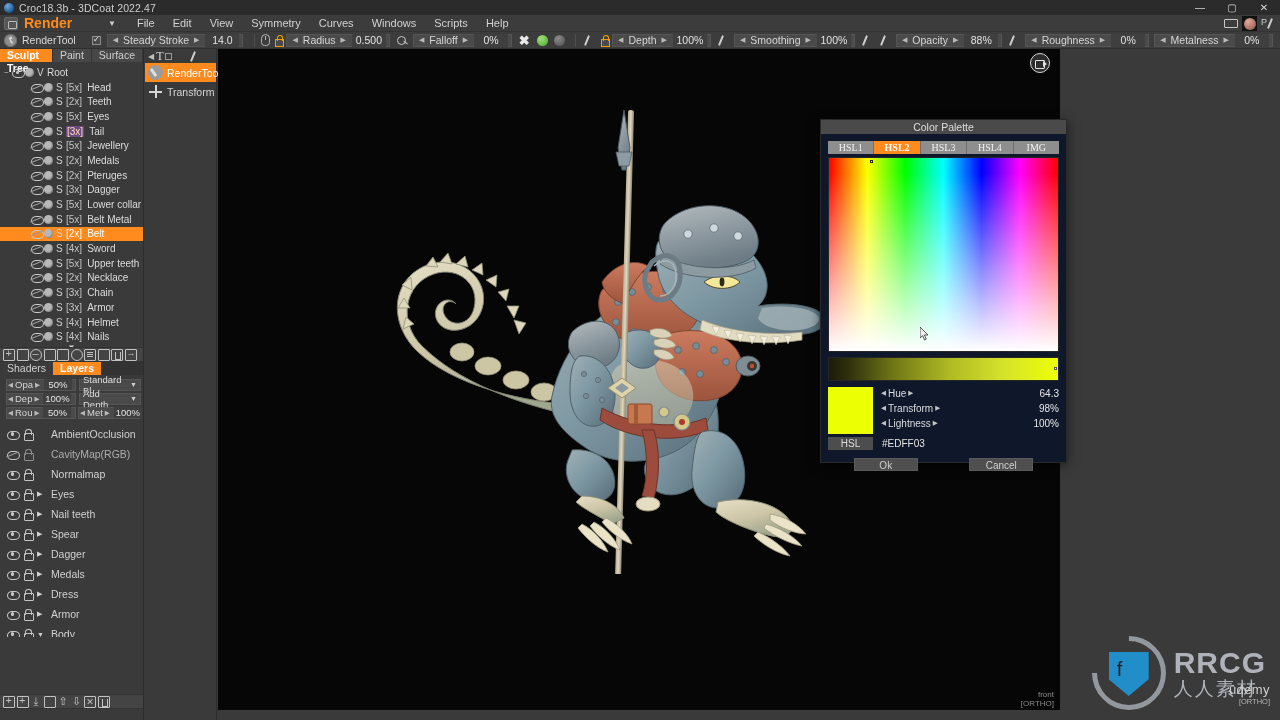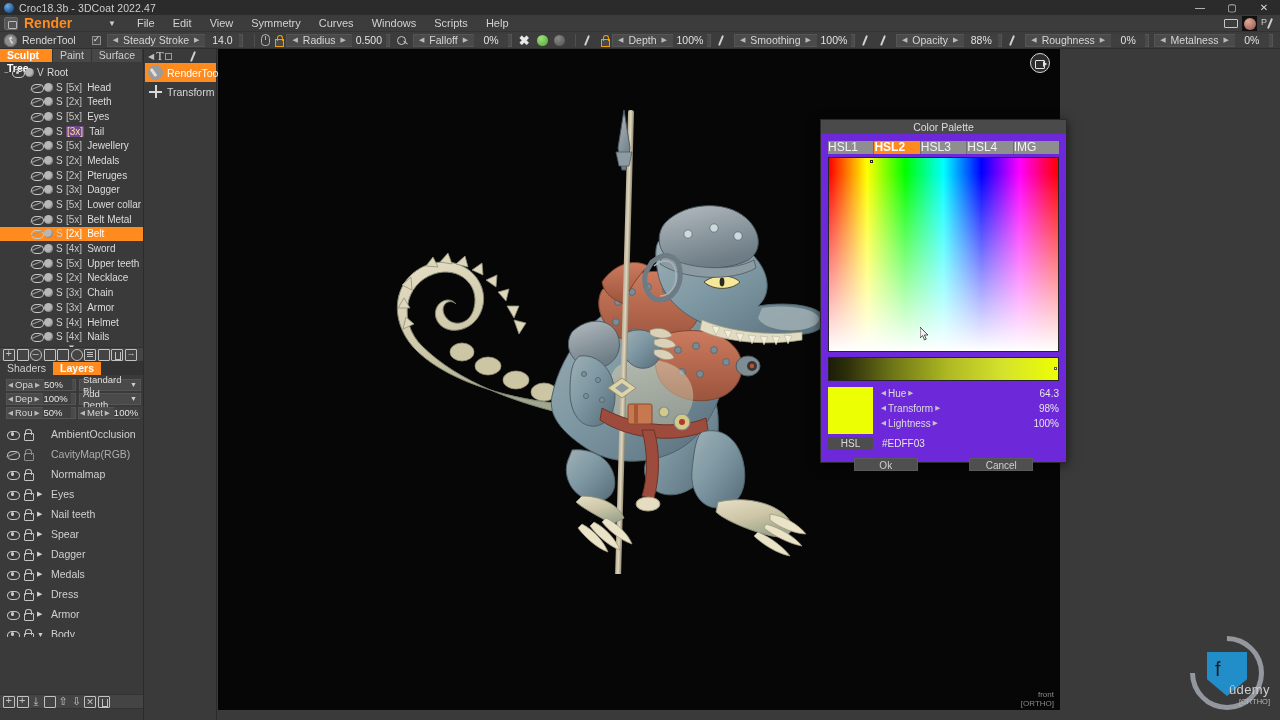--- a/index.html
+++ b/index.html
@@ -182,21 +182,21 @@
   .shade-tabrow .tab { font-size:10.5px; padding:0 7px; line-height:13px; color:#cfcfcf; background:#3a3a3a;}
   .shade-tabrow .tab.active { background:#ff8a1e; color:#fff; font-weight:bold; }
 
   .opt-row { display:flex; align-items:center; height:13px; margin-top:1px; }
   .minislider {
     display:flex; align-items:center; height:12px; background:#4a4a4a;
     border:1px solid #555; margin-left:2px; font-size:9.5px;
   }
   .minislider .arr { color:#b9b9b9; font-size:6.5px; padding:0 1px; }
   .minislider .nm { color:#d6d6d6; padding:0 1px; }
-  .minislider .val { color:#e4e4e4; min-width:28px; text-align:left; background:#3f3f3f; margin-left:3px;}
+  .minislider .val { color:#e4e4e4; min-width:28px; text-align:center; background:#3f3f3f; margin-left:3px;}
   .dropdown {
     display:flex; align-items:center; justify-content:space-between;
     height:12px; background:#4a4a4a; border:1px solid #555;
     font-size:9.5px; color:#dedede; padding:0 3px; margin-left:3px;
   }
   .dropdown .dc { font-size:7px; color:#cfcfcf; margin-left:4px; }
 
   .layer-list { margin-top:5px; height:213px; overflow:hidden; }
   .layer-row {
     display:flex; align-items:center; height:20px; font-size:10.5px; color:#d0d0d0;
@@ -275,31 +275,31 @@
     background:#ff8a1e; color:#fff; font-size:10.5px; font-weight:bold;
     padding:0 7px; line-height:13px;
   }
   .rp-header-strip {
     position:absolute; left:0; top:5px; right:0; height:9px; background:#333;
   }
 
   
   .cp {
     position:absolute; left:820px; top:119px; width:247px; height:344px;
-    background:#6d28d9; border:1px solid #2a2a2a;
+    background:#0f172a; border:1px solid #2a2a2a;
     box-shadow:0 2px 10px rgba(0,0,0,.55);
   }
   .cp-title {
     height:14px; line-height:14px; text-align:center; font-size:10.5px;
     color:#dcdcdc; background:#4a4a4a;
   }
   .cp-tabs { display:flex; margin:7px 7px 0 7px; height:13px; }
   .cp-tab {
-    flex:1; text-align:left; line-height:13px; font-size:12px;
-    background:#8e8e8e; color:#f2f2f2; border-right:1px solid #6f6f6f;
+    flex:1; text-align:center; line-height:13px; font-size:10px;
+    background:#8e8e8e; color:#f2f2f2; border-right:1px solid #6f6f6f;font-family:Liberation Serif, serif;
   }
   .cp-tab:last-child{ border-right:none; }
   .cp-tab.active { background:#ff8a1e; color:#fff; font-weight:bold; }
   .cp-field {
     margin:3px 7px 0 7px; height:195px; position:relative;
     background:
       linear-gradient(to bottom, rgba(255,255,255,0) 8%, rgba(255,255,255,1) 100%),
       linear-gradient(to right,
         #ff0000 0%, #ffff00 16.6%, #00ff00 33.3%, #00ffff 50%,
         #0000ff 66.6%, #ff00ff 83.3%, #ff0000 100%);
@@ -1107,20 +1107,24 @@
       <div class="cp-btn">Ok</div>
       <div class="cp-btn">Cancel</div>
     </div>
   </div>
 
   <div class="watermark">
     <div class="wm-logo">
       <div class="wm-ring"></div>
       <div class="wm-shield"></div>
     </div>
+    <div class="wm-text">
+      <div class="wm-rrcg">RRCG</div>
+      <div class="wm-cn">人人素材</div>
+    </div>
   </div>
   <div class="wm-udemy" style="position:absolute;right:10px;bottom:14px;text-align:right;">
     <div class="u1">ûdemy</div>
     <div class="u2">[ORTHO]</div>
   </div>
 
 
 </div>
 
 </body></html>

